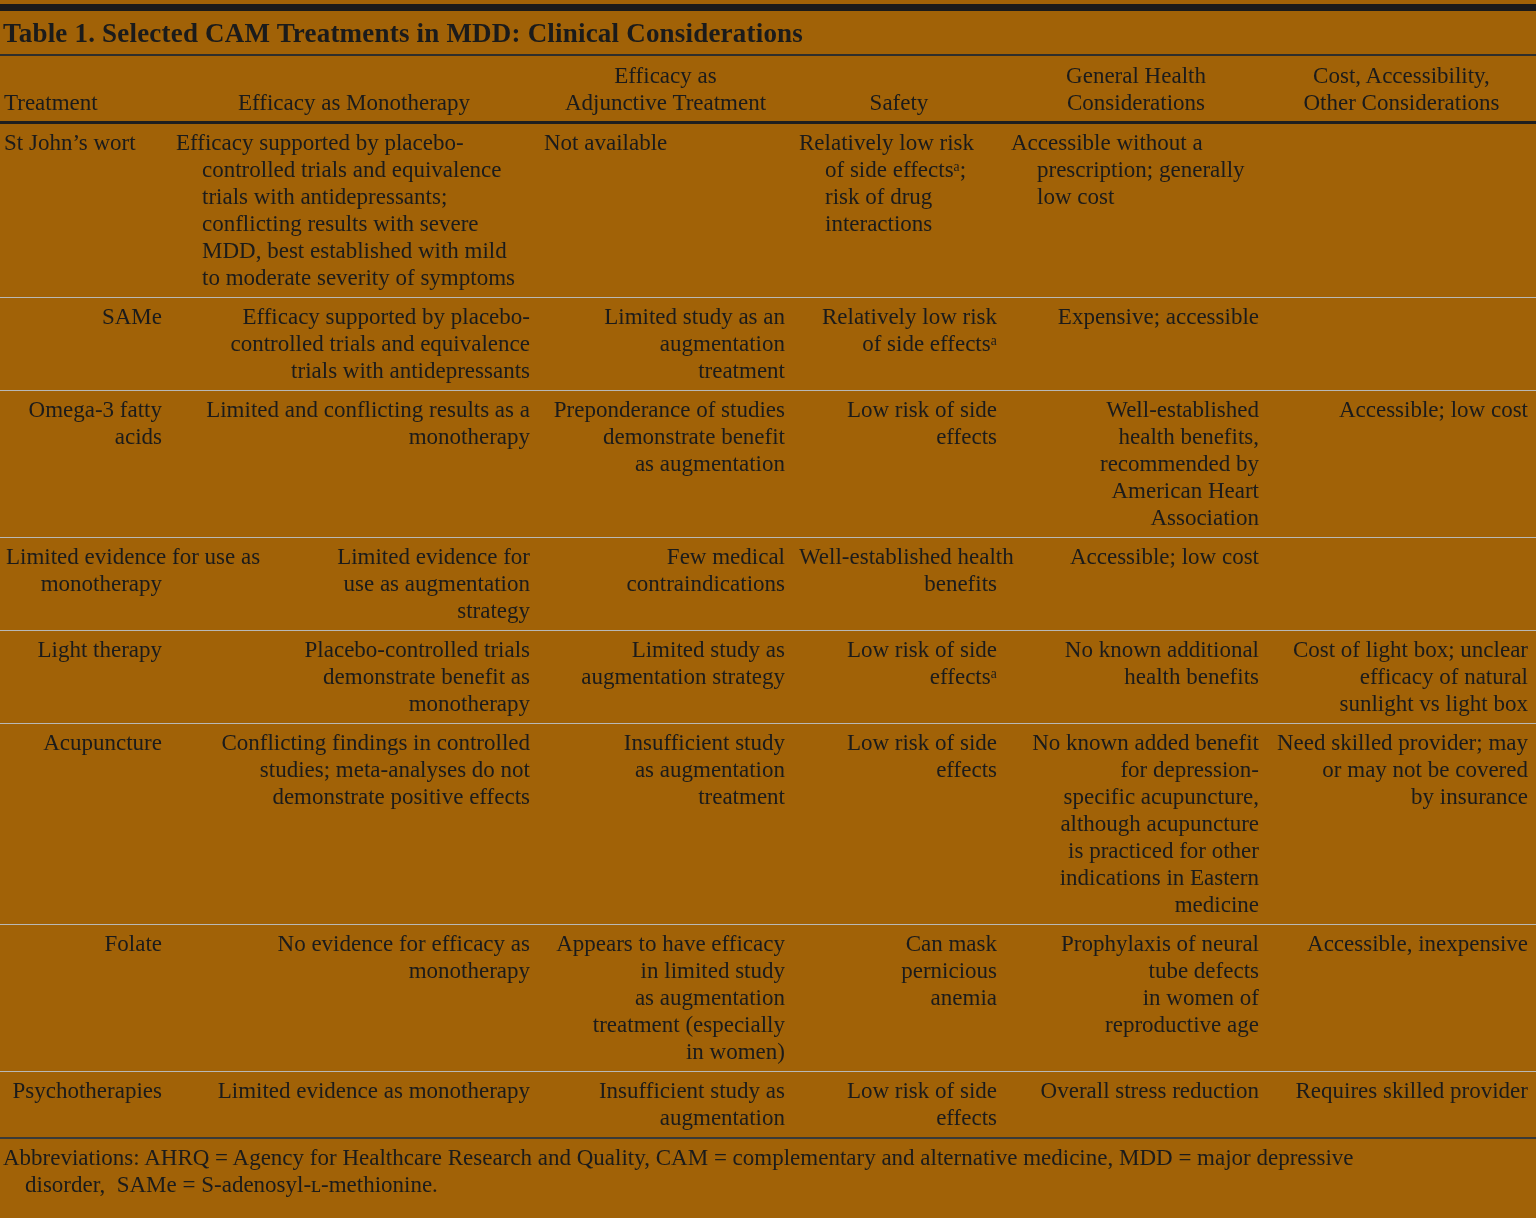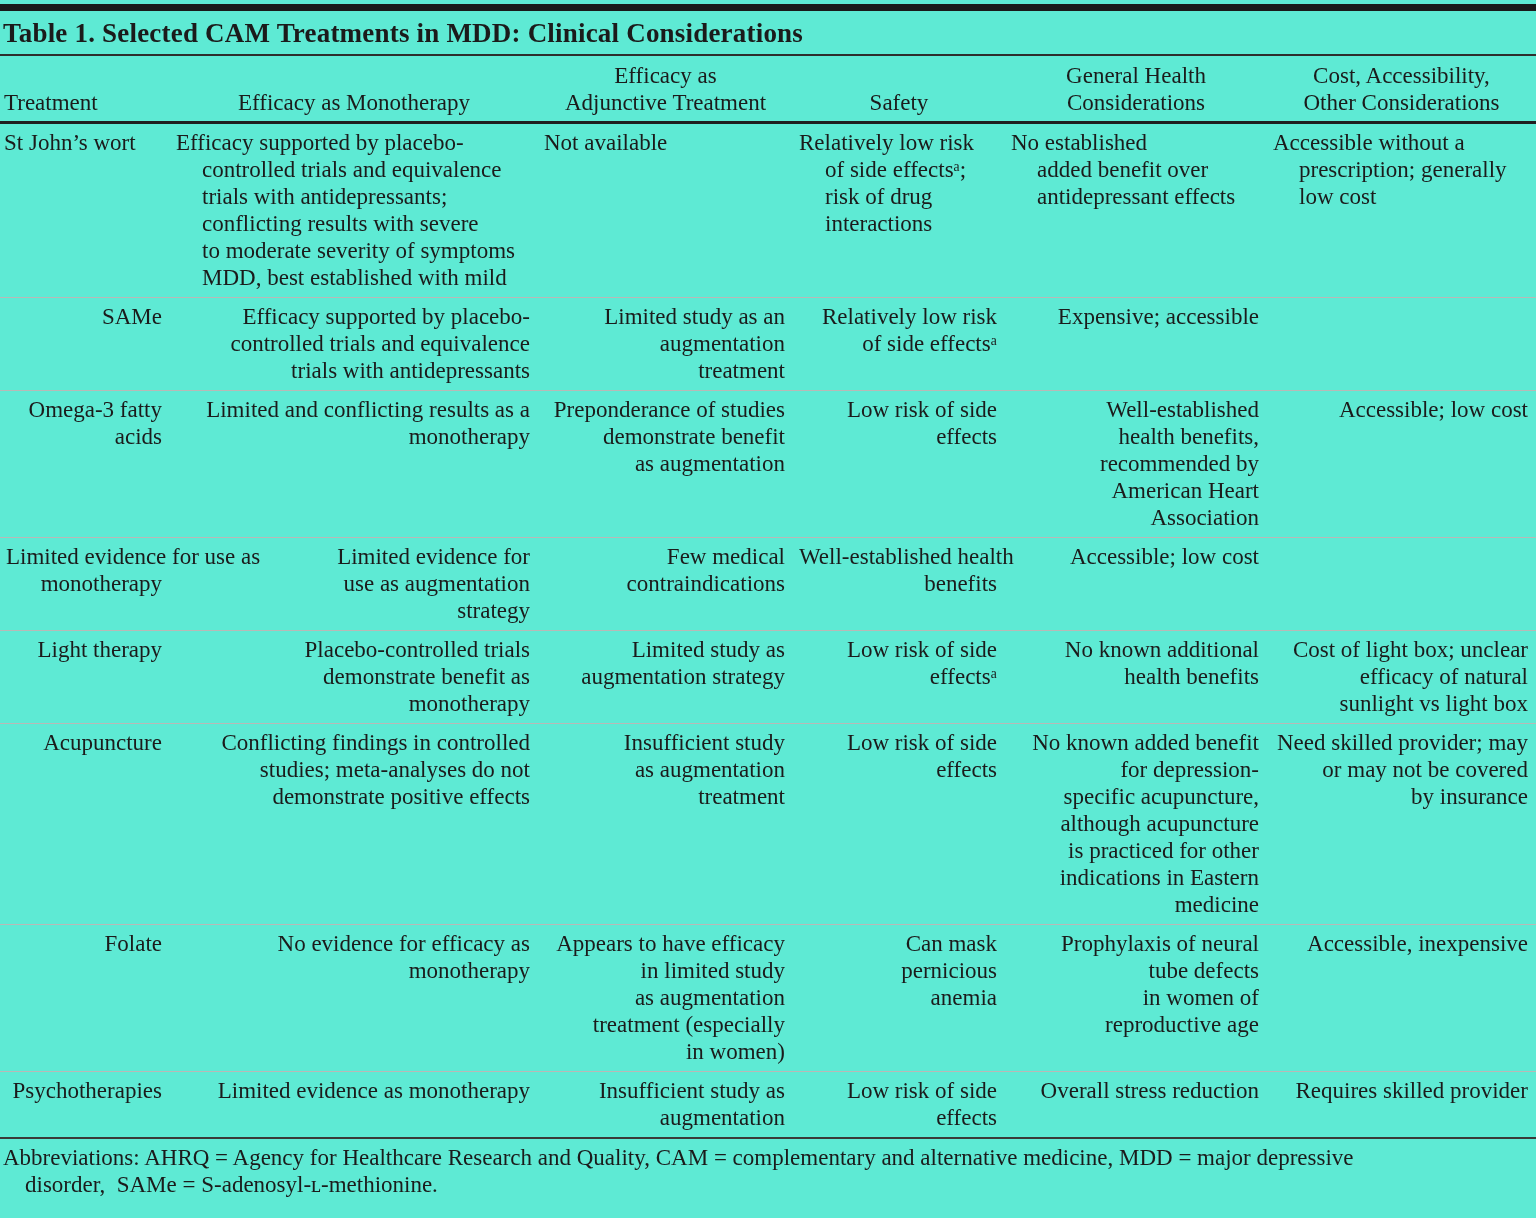--- a/index.html
+++ b/index.html
@@ -2,21 +2,21 @@
 <html><head>
 <meta charset="utf-8">
 <style>
   html, body { margin: 0; padding: 0; background: #fdfdfc; }
   .page {
     position: relative;
     width: 1536px;
     height: 1218px;
     box-sizing: border-box;
     overflow: hidden;
-    background: #5eead4;
+    background: #a16207;
     color: #1b1b1b;
     font-family: "Liberation Serif", "DejaVu Serif", serif;
   }
   .topbar { height: 7px; background: #1a1a1a; margin-top: 4px; }
   .title {
     font-size: 27px;
     font-weight: bold;
     line-height: 1.2;
     padding: 6px 2px 5px 3px;
     letter-spacing: 0.2px;
@@ -80,36 +80,31 @@
   <div class="body-rows">
       <div class="grid row">
         <div class="cell c0">
           <div class="line">St John’s wort</div>
         </div>
         <div class="cell c1">
           <div class="line">Efficacy supported by placebo-</div>
           <div class="line cont">controlled trials and equivalence</div>
           <div class="line cont">trials with antidepressants;</div>
           <div class="line cont">conflicting results with severe</div>
+          <div class="line cont">MDD, best established with mild</div>
           <div class="line cont">to moderate severity of symptoms</div>
-          <div class="line cont">MDD, best established with mild</div>
         </div>
         <div class="cell c2">
           <div class="line">Not available</div>
         </div>
         <div class="cell c3">
           <div class="line">Relatively low risk</div>
           <div class="line cont">of side effectsᵃ;</div>
           <div class="line cont">risk of drug</div>
           <div class="line cont">interactions</div>
-        </div>
-        <div class="cell c4">
-          <div class="line">No established</div>
-          <div class="line cont">added benefit over</div>
-          <div class="line cont">antidepressant effects</div>
         </div>
         <div class="cell c5">
           <div class="line">Accessible without a</div>
           <div class="line cont">prescription; generally</div>
           <div class="line cont">low cost</div>
         </div>
       </div>
       <div class="grid row">
         <div class="cell c0">
           <div class="line">SAMe</div>

